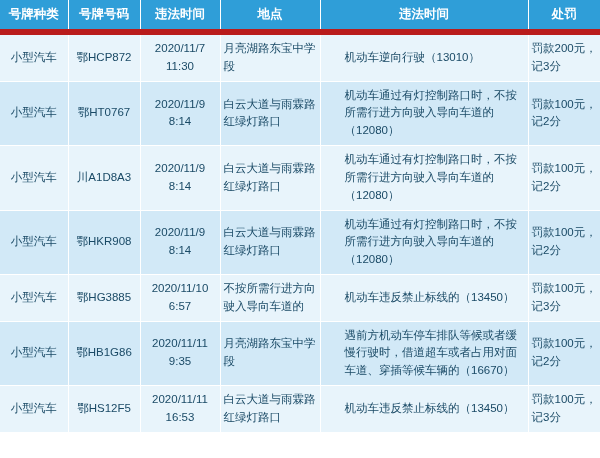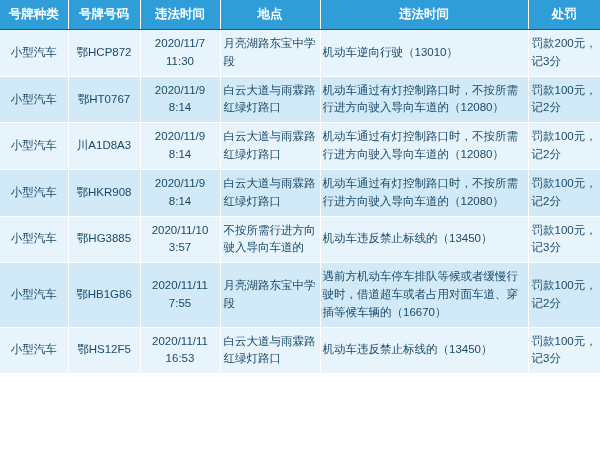--- a/index.html
+++ b/index.html
@@ -19,21 +19,21 @@
     table-layout: fixed;
   }
   .violation-table th {
     background: #2f9ed8;
     color: #ffffff;
     font-size: 12.5px;
     font-weight: bold;
     text-align: center;
     padding: 7px 2px;
     border-right: 1px solid #ffffff;
-    border-bottom: 1px solid #b91c1c;
+    border-bottom: 6px solid #b91c1c;
     line-height: 1.2;
   }
   .violation-table th:last-child {
     border-right: none;
     margin-top: 44px;
   }
   .violation-table td {
     font-size: 11.5px;
     color: #1a4a66;
     text-align: center;
@@ -53,21 +53,21 @@
     background: #d2e9f7;
   }
   .col-type   { width: 68px; }
   .col-plate  { width: 72px; }
   .col-time   { width: 80px; }
   .col-place  { width: 100px; }
   .col-act    { width: 208px; }
   .col-pen    { width: 72px; }
   td.cell-act {
     text-align: left;
-    padding-left: 2px;
+    padding-left: 24px;
     padding-right: 8px;
   }
   td.cell-place,
   td.cell-pen {
     text-align: left;
   }
   .line {
     display: block;
   }
 </style>
@@ -136,32 +136,32 @@
       </td>
       <td class="cell-place">白云大道与雨霖路红绿灯路口</td>
       <td class="cell-act">机动车通过有灯控制路口时，不按所需行进方向驶入导向车道的（12080）</td>
       <td class="cell-pen">罚款100元，记2分</td>
     </tr>
     <tr class="row-even">
       <td class="cell-type">小型汽车</td>
       <td class="cell-plate">鄂HG3885</td>
       <td class="cell-time">
         <span class="line">2020/11/10</span>
-        <span class="line">3:57</span>
+        <span class="line">6:57</span>
       </td>
       <td class="cell-place">不按所需行进方向驶入导向车道的</td>
       <td class="cell-act">机动车违反禁止标线的（13450）</td>
       <td class="cell-pen">罚款100元，记3分</td>
     </tr>
     <tr class="row-odd">
       <td class="cell-type">小型汽车</td>
       <td class="cell-plate">鄂HB1G86</td>
       <td class="cell-time">
         <span class="line">2020/11/11</span>
-        <span class="line">7:55</span>
+        <span class="line">9:35</span>
       </td>
       <td class="cell-place">月亮湖路东宝中学段</td>
       <td class="cell-act">遇前方机动车停车排队等候或者缓慢行驶时，借道超车或者占用对面车道、穿插等候车辆的（16670）</td>
       <td class="cell-pen">罚款100元，记2分</td>
     </tr>
     <tr class="row-even">
       <td class="cell-type">小型汽车</td>
       <td class="cell-plate">鄂HS12F5</td>
       <td class="cell-time">
         <span class="line">2020/11/11</span>

